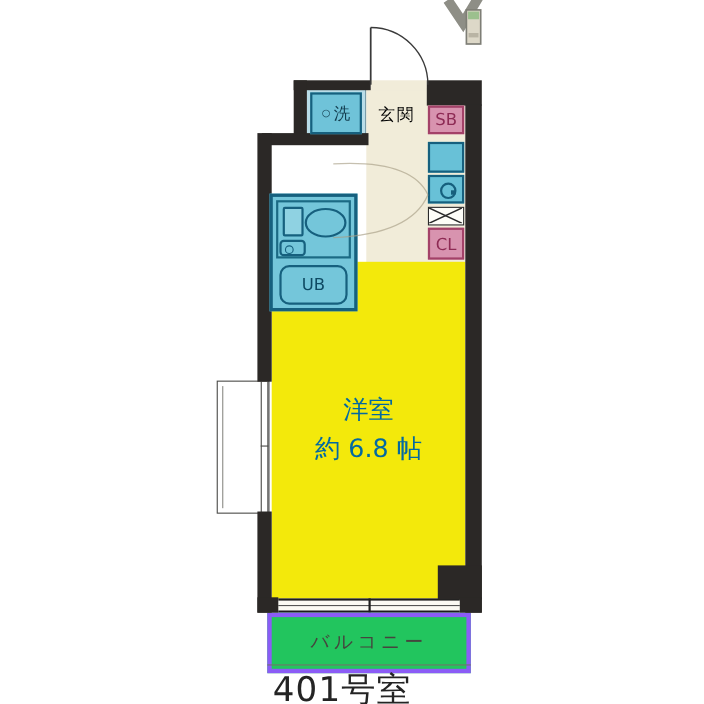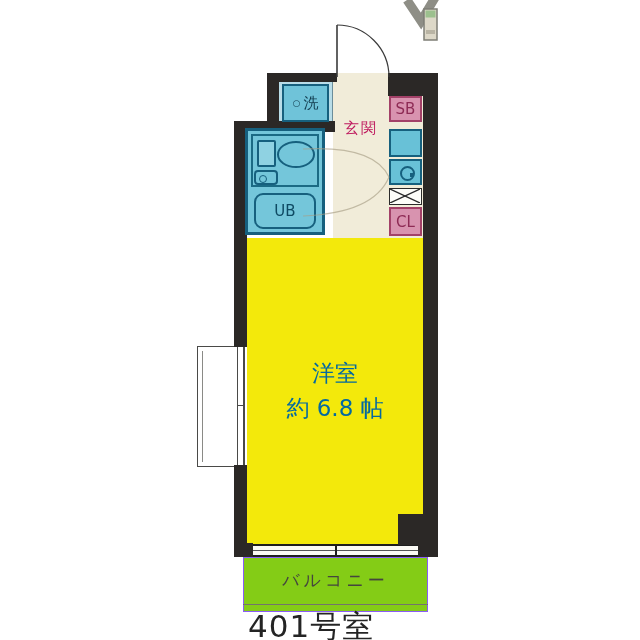--- a/index.html
+++ b/index.html
@@ -13,31 +13,31 @@
   .cyanbox{background:#68c1d7;border:2px solid #16607e;}
   
   .pinkbox{background:#d893af;border:2px solid #a34168;
            display:flex;align-items:center;justify-content:center;
            font-size:15px;color:#8e2b55;font-weight:500;}
   .laundry-bg{background:#b9dde8;border-right:1px solid #6b8d9a;}
   .laundry-box{background:#6fc3d9;border:2px solid #16607e;
                display:flex;align-items:center;justify-content:center;gap:3px;
                font-size:15px;color:#123c4e;}
   .laundry-box .marker{font-size:9px;}
-  .genkan-label{font-size:15px;letter-spacing:2px;color:#be185d;margin-top:24px;}
+  .genkan-label{font-size:15px;letter-spacing:2px;color:#000000;}
   .room{background:#f3e90b;}
   .room-label{width:176px;text-align:center;font-size:23px;line-height:35px;color:#0369a1;}
   .bay{background:#ffffff;border:1px solid #4a4a48;}
   .thinline{background:#4a4a48;}
-  .balcony{background:#84cc16;border:1px solid #8b5cf6;
+  .balcony{background:#22c55e;border:4px solid #8b5cf6;
            display:flex;justify-content:center;}
   .balcony-label{margin-top:11px;font-size:17px;letter-spacing:4px;color:#45453e;}
   .balcony-door{background:#fbfaf4;border-top:2px solid #1e1e1e;border-bottom:2px solid #1e1e1e;}
   .room-number{font-size:31px;color:#242424;letter-spacing:1px;}
-  .ub{background:#74c6da;border:3px solid #16607e;}
+  .ub{background:#74c6da;border:3px solid #16607e;margin-top:48px;}
   .ub-inner{border:2px solid #1b6a84;}
   .ub-tank{background:#8fd2e2;border:2px solid #16607e;border-radius:2px;}
   .ub-bowl{background:#74c6da;border:2px solid #16607e;border-radius:50%;}
   .ub-sink{background:#74c6da;border:2px solid #16607e;border-radius:4px;}
   .ub-sink-drain{position:absolute;left:3px;top:3px;width:6px;height:6px;border:1.5px solid #16607e;border-radius:50%;}
   .ub-tub{background:#74c6da;border:2px solid #16607e;border-radius:9px;
           display:flex;align-items:center;justify-content:center;
           font-size:15px;color:#0e4a63;}
   .burner-ring{position:absolute;left:9px;top:5px;width:11px;height:11px;
                border:2px solid #16607e;border-radius:50%;}

